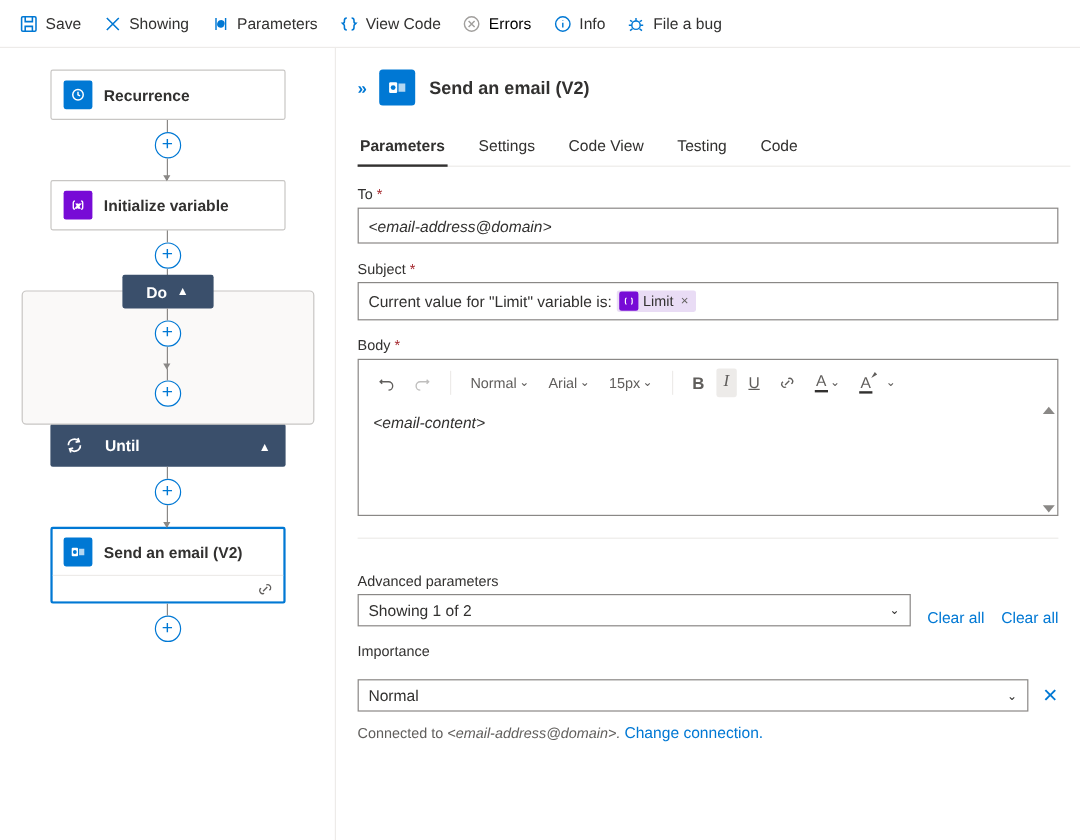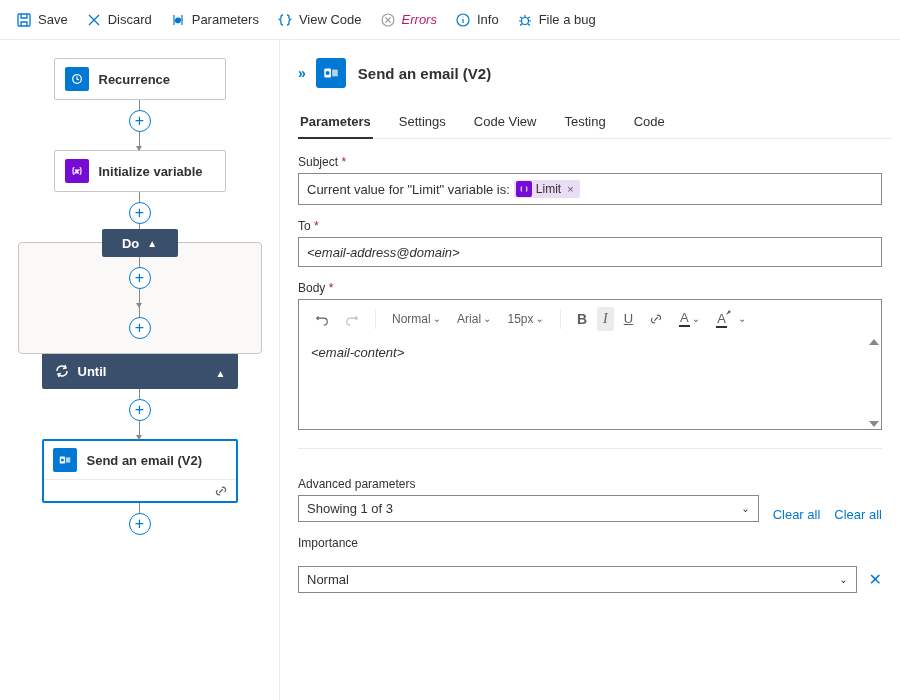--- a/index.html
+++ b/index.html
@@ -1,48 +1,48 @@
 <!DOCTYPE html>
 <html><head>
 <meta charset="utf-8">
 <style>
   * { box-sizing: border-box; font-family: "Segoe UI", sans-serif; }
   body { margin: 0; width: 900px; height: 700px; background: #fff; overflow: hidden; font-size: 13px; color: #323130; }
 
   
   .toolbar { display: flex; align-items: center; height: 40px; border-bottom: 1px solid #edebe9; padding: 0 8px; gap: 2px; }
   .tbtn { display: flex; align-items: center; gap: 6px; padding: 6px 8px; color: #323130; cursor: pointer; border-radius: 2px; }
-  .tbtn.disabled { color: #be185d; cursor: default; font-style: italic; }
+  .tbtn.disabled { color: #000000; cursor: default; }
   .tbtn svg { width: 16px; height: 16px; }
   .tbtn.disabled svg { stroke: #a19f9d; }
 
   
   .main { display: flex; height: 660px; }
   .canvas { width: 280px; border-right: 1px solid #edebe9; padding: 18px 12px 8px; display: flex; flex-direction: column; align-items: center; overflow: hidden; }
   .panel { flex: 1; padding: 18px 8px 12px 18px; overflow: hidden; }
 
   
-  .node { width: 172px; background: #fff; border: 1px solid #c8c6c4; border-radius: 2px; display: flex; align-items: center; padding: 8px 10px; gap: 10px; font-size: 13px; font-weight: 600; }
+  .node { width: 196px; background: #fff; border: 1px solid #c8c6c4; border-radius: 2px; display: flex; align-items: center; padding: 8px 10px; gap: 10px; font-size: 13px; font-weight: 600; }
   .node.selected { border: 2px solid #0078d4; padding: 7px 9px; }
   .node-icon { width: 24px; height: 24px; border-radius: 2px; display: flex; align-items: center; justify-content: center; flex-shrink: 0; }
   .ic-blue { background: #0078d4; }
   .ic-purple { background: #770bd6; }
   .ic-outlook { background: #0078d4; }
   .node-icon svg { width: 14px; height: 14px; }
 
   .line { width: 1px; background: #8a8886; position: relative; }
   .line.h10 { height: 10px; }
   .line.h18 { height: 18px; }
   .line.arrow::after { content: ''; position: absolute; bottom: -1px; left: -3px; border-left: 3.5px solid transparent; border-right: 3.5px solid transparent; border-top: 5px solid #8a8886; }
 
   .plus { width: 22px; height: 22px; border: 1px solid #0078d4; border-radius: 50%; background: #fff; color: #0078d4; display: flex; align-items: center; justify-content: center; font-size: 16px; cursor: pointer; }
 
   .loop-box { width: 244px; border: 1px solid #c8c6c4; border-radius: 4px; background: #faf9f8; padding: 0 0 14px 0; display: flex; flex-direction: column; align-items: center; position: relative; margin-top: 0; }
   .do-header { background: #3a4f6b; color: #fff; width: 76px; height: 28px; border-radius: 2px; display: flex; align-items: center; justify-content: center; gap: 8px; font-weight: 600; margin-top: -14px; font-size: 13px; }
-  .until-bar { background: #3a4f6b; color: #fff; width: 196px; display: flex; align-items: flex-end; padding: 10px 12px; border-radius: 2px; gap: 8px; font-weight: 600; margin-top: -1px; }
+  .until-bar { background: #3a4f6b; color: #fff; width: 196px; display: flex; align-items: flex-end; padding: 10px 12px; border-radius: 2px; gap: 18px; font-weight: 600; margin-top: -1px; }
 
   .send-node-wrap { width: 196px; border: 2px solid #0078d4; border-radius: 2px; }
   .send-node { display: flex; align-items: center; padding: 7px 9px; gap: 10px; font-weight: 600; background: #fff; }
   .send-foot { height: 22px; border-top: 1px solid #edebe9; display: flex; justify-content: flex-end; align-items: center; padding: 0 8px; background: #fff; }
 
   
   .panel-header { display: flex; align-items: center; gap: 12px; margin-bottom: 18px; }
   .collapse { color: #0078d4; font-size: 14px; cursor: pointer; font-weight: bold; letter-spacing: -2px; }
   .panel-title { font-weight: 600; font-size: 15px; }
   .panel-icon { width: 30px; height: 30px; background: #0078d4; border-radius: 3px; display: flex; align-items: center; justify-content: center; }
@@ -93,21 +93,21 @@
     <svg viewBox="0 0 16 16" fill="none" stroke="#0078d4" stroke-width="1.3">
         <rect x="2" y="2" width="12" height="12" rx="1"></rect>
         <path d="M5 2v4h6V2M5 14v-4h6v4"></path>
       </svg>
     <span>Save</span>
   </div>
   <div class="tbtn">
     <svg viewBox="0 0 16 16" stroke="#0078d4" stroke-width="1.3">
         <path d="M3 3l10 10M13 3L3 13"></path>
       </svg>
-    <span>Discard</span>
+    <span>Showing</span>
   </div>
   <div class="tbtn">
     <svg viewBox="0 0 16 16" fill="none" stroke="#0078d4" stroke-width="1.2">
         <path d="M4 3v10M12 3v10"></path>
         <circle cx="8" cy="8" r="2.2" fill="#0078d4" stroke="none"></circle>
         <text x="8" y="10" font-size="6" text-anchor="middle" fill="#fff" font-family="sans-serif">@</text>
       </svg>
     <span>Parameters</span>
   </div>
   <div class="tbtn">
@@ -232,46 +232,46 @@
       </div>
       <span class="panel-title">Send an email (V2)</span>
     </div>
 
     <div class="tabs">
       <div class="tab active">Parameters</div>
       <div class="tab">Settings</div>
       <div class="tab">Code View</div>
       <div class="tab">Testing</div>
       <div class="tab">Code</div>
+    </div>
+
+    <div class="field">
+      <span class="flabel"><span>To</span> <span class="req">*</span></span>
+      <div class="finput italic">
+        <span>&lt;email-address@domain&gt;</span>
+      </div>
     </div>
 
     <div class="field">
       <span class="flabel"><span>Subject</span> <span class="req">*</span></span>
       <div class="finput">
         <span>Current value for "Limit" variable is:</span>
         <span class="chip">
           <span class="chip-ic">
             <svg width="10" height="10" viewBox="0 0 16 16" fill="none" stroke="#fff" stroke-width="1.6">
                 <path d="M5 4c-1 0-1.5.7-1.5 2v4c0 1.3.5 2 1.5 2M11 4c1 0 1.5.7 1.5 2v4c0 1.3-.5 2-1.5 2"></path>
               </svg>
           </span>
           <span>Limit</span>
           <span class="chip-x">×</span>
         </span>
       </div>
     </div>
 
     <div class="field">
-      <span class="flabel"><span>To</span> <span class="req">*</span></span>
-      <div class="finput italic">
-        <span>&lt;email-address@domain&gt;</span>
-      </div>
-    </div>
-
-    <div class="field">
       <span class="flabel"><span>Body</span> <span class="req">*</span></span>
       <div class="rte">
         <div class="rte-tb">
           <span class="rte-btn">
               <svg width="14" height="14" viewBox="0 0 16 16" fill="none" stroke="#605e5c" stroke-width="1.3">
                 <path d="M4 5l-2 2 2 2M2 7h8a4 4 0 0 1 0 8"></path>
               </svg>
             </span>
           <span class="rte-btn" style="opacity:.4">
               <svg width="14" height="14" viewBox="0 0 16 16" fill="none" stroke="#605e5c" stroke-width="1.3">
@@ -317,33 +317,38 @@
         </div>
       </div>
     </div>
 
     <hr class="hr">
 
     <div class="adv-row">
       <div class="adv-select">
         <span class="flabel">Advanced parameters</span>
         <div class="select">
-          <span>Showing 1 of 3</span>
+          <span>Showing 1 of 2</span>
           <span class="chev">⌄</span>
         </div>
       </div>
       <span class="link">Clear all</span>
       <span class="link">Clear all</span>
     </div>
 
     <div class="field" style="margin-top:14px;margin-bottom:16px">
       <span class="flabel">Importance</span>
     </div>
     <div class="imp-row">
       <div class="select">
         <span>Normal</span>
         <span class="chev">⌄</span>
       </div>
       <span class="xbtn">✕</span>
     </div>
 
+    <div class="conn">
+      <span>Connected to</span>
+      <span class="it">&lt;email-address@domain&gt;.</span>
+      <span class="link">Change connection.</span>
+    </div>
   </div>
 </div>
 
 </body></html>

